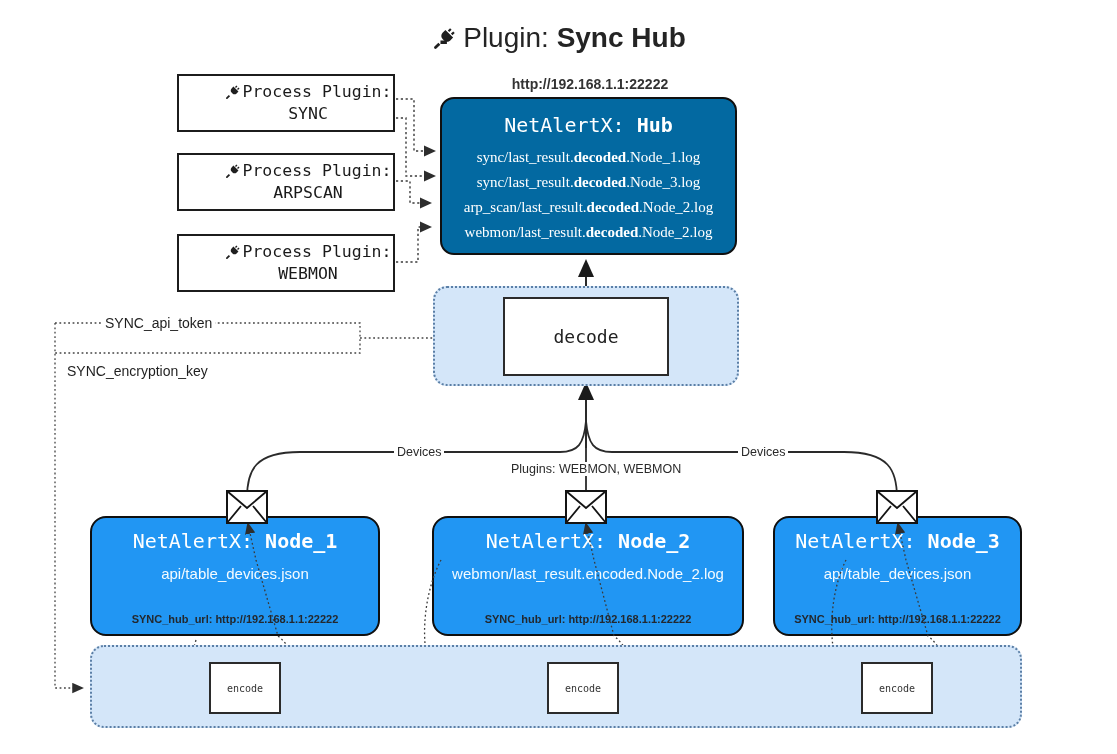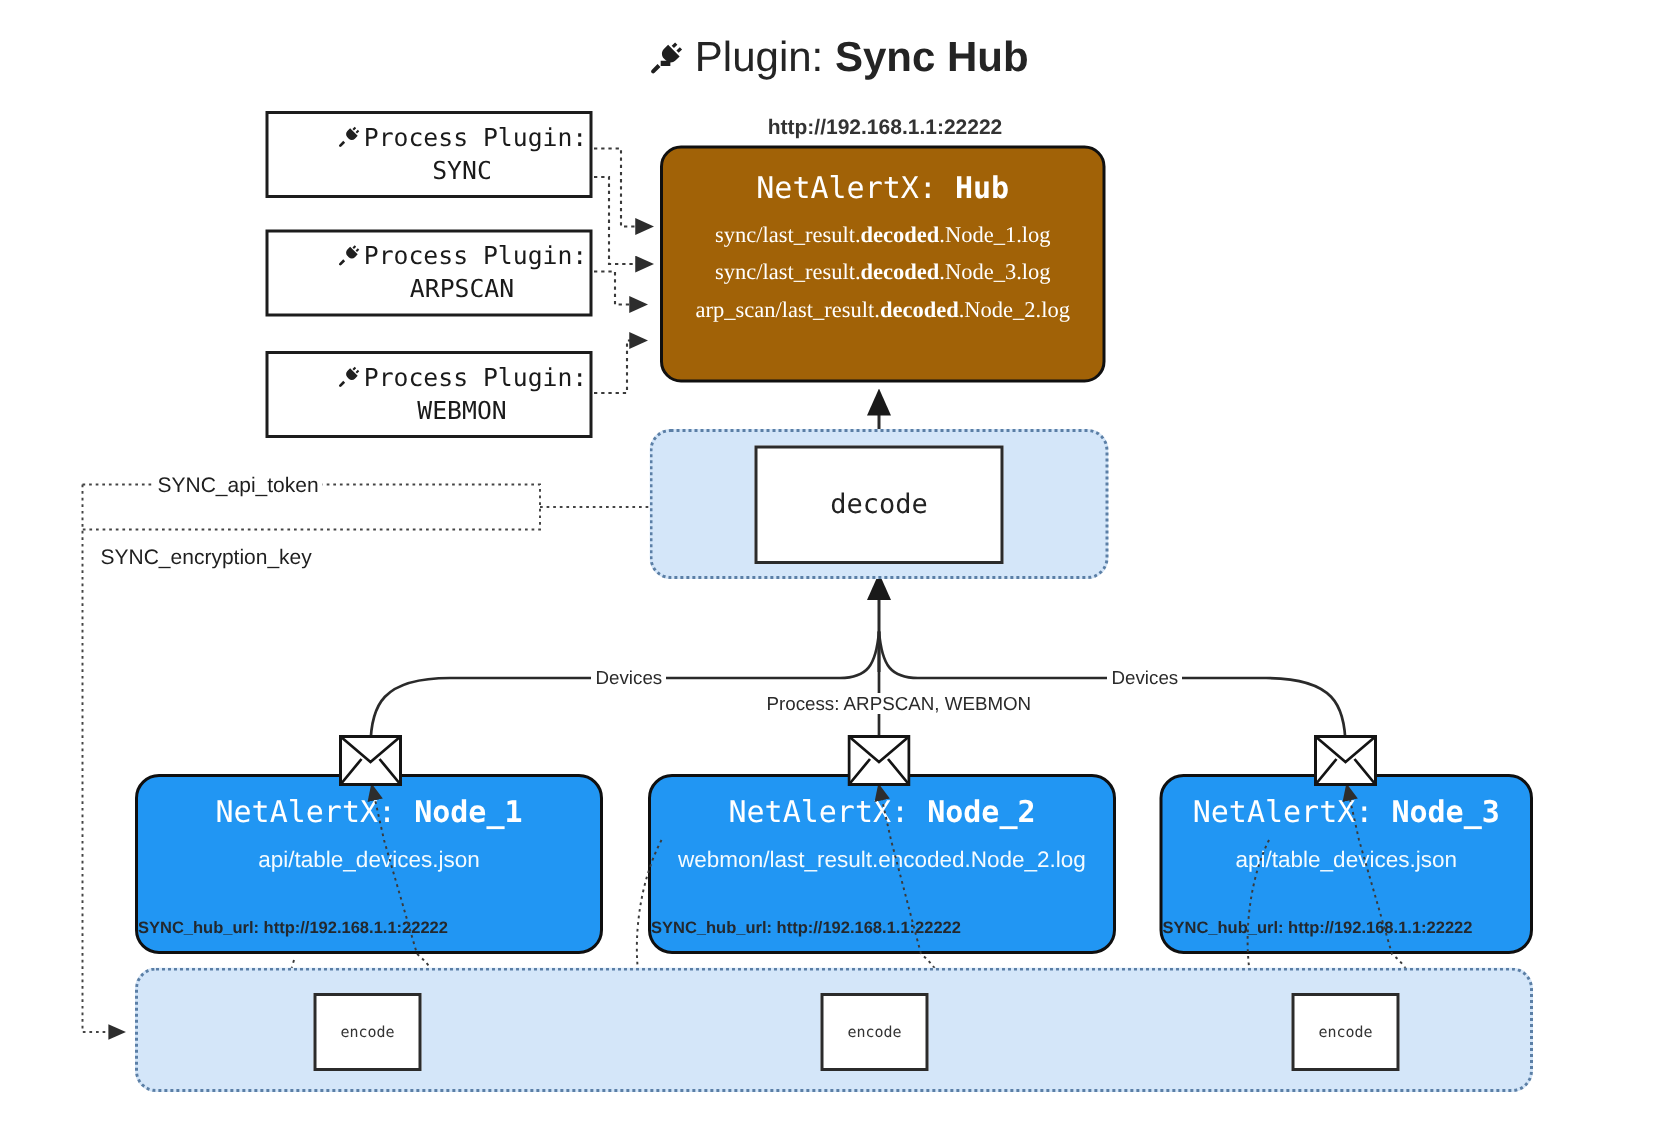--- a/index.html
+++ b/index.html
@@ -45,21 +45,21 @@
   .procbox .l1 .plug{font-family:"DejaVu Sans",sans-serif;font-size:17px;margin-right:1px;}
   .procbox .l2{white-space:nowrap;}
 
   
   #huburl{
     left:460px;top:76px;width:260px;text-align:center;
     font-size:14px;font-weight:bold;color:#333;white-space:nowrap;
   }
   #hub{
     left:440px;top:97px;width:297px;height:158px;
-    background:#a16207;
+    background:#0369a1;
     border:2.5px solid #101010;
     border-radius:14px;
     box-sizing:border-box;
     color:#ffffff;
     overflow:hidden;
   }
   #hub .hubtitle{
     font-family:"DejaVu Sans Mono", monospace;
     font-size:20px;text-align:center;margin-top:14px;white-space:nowrap;
   }
@@ -98,21 +98,21 @@
   .nodebox .ntitle{
     font-family:"DejaVu Sans Mono", monospace;
     font-size:20px;text-align:center;margin-top:11px;white-space:nowrap;
   }
   .nodebox .ntitle b{font-weight:bold;}
   .nodebox .nline{
     font-size:15px;line-height:26px;text-align:center;white-space:nowrap;color:#f4fbff;
   }
   .nodebox .nlines{margin-top:8px;}
   .nodebox .nurl{
-    position:absolute;left:0;right:0;bottom:9px;
+    position:absolute;left:0;right:0;bottom:9px;text-align:center;
     font-size:11px;font-weight:bold;color:#23282e;white-space:nowrap;
   }
 
   
   #encodepanel{
     left:90px;top:645px;width:932px;height:83px;
     background:#d4e6f9;
     border:2px dotted #5b7fa6;
     border-radius:14px;
     box-sizing:border-box;
@@ -252,31 +252,32 @@
   <div class="abs" id="huburl">http://192.168.1.1:22222</div>
 
   <div class="abs" id="hub">
     <div class="hubtitle">
       <span>NetAlertX: </span><b>Hub</b>
     </div>
     <div class="loglist">
       <div class="logline"><span>sync/last_result.</span><b>decoded</b><span>.Node_1.log</span></div>
       <div class="logline"><span>sync/last_result.</span><b>decoded</b><span>.Node_3.log</span></div>
       <div class="logline"><span>arp_scan/last_result.</span><b>decoded</b><span>.Node_2.log</span></div>
+      <div class="logline"><span>webmon/last_result.</span><b>decoded</b><span>.Node_2.log</span></div>
     </div>
   </div>
 
   <div class="abs" id="decodepanel"></div>
   <div class="abs" id="decodebox">decode</div>
 
   <div class="tokenlabel" style="left:102px;top:315px;">SYNC_api_token</div>
   <div class="tokenlabel" style="left:64px;top:363px;">SYNC_encryption_key</div>
 
   <div class="edgelabel" style="left:394px;top:445px;">Devices</div>
-  <div class="edgelabel" style="left:508px;top:462px;">Process: ARPSCAN, WEBMON</div>
+  <div class="edgelabel" style="left:508px;top:462px;">Plugins: WEBMON, WEBMON</div>
   <div class="edgelabel" style="left:738px;top:445px;">Devices</div>
 
   <div class="abs" style="left:226px;top:490px;">
     <svg width="42" height="34" viewBox="0 0 42 34">
       <rect x="1" y="1" width="40" height="32" fill="#fff" stroke="#141414" stroke-width="2"></rect>
       <path d="M1,1 L21,18 L41,1" fill="none" stroke="#141414" stroke-width="1.8"></path>
       <path d="M1,33 L15,16 M41,33 L27,16" fill="none" stroke="#141414" stroke-width="1.8"></path>
     </svg>
   </div>
   <div class="abs" style="left:565px;top:490px;">
@@ -287,21 +288,21 @@
     </svg>
   </div>
   <div class="abs" style="left:876px;top:490px;">
     <svg width="42" height="34" viewBox="0 0 42 34">
       <rect x="1" y="1" width="40" height="32" fill="#fff" stroke="#141414" stroke-width="2"></rect>
       <path d="M1,1 L21,18 L41,1" fill="none" stroke="#141414" stroke-width="1.8"></path>
       <path d="M1,33 L15,16 M41,33 L27,16" fill="none" stroke="#141414" stroke-width="1.8"></path>
     </svg>
   </div>
 
-  <div class="nodebox" style="left:90px;top:516px;width:312px;height:120px;">
+  <div class="nodebox" style="left:90px;top:516px;width:290px;height:120px;">
     <div class="ntitle"><span>NetAlertX: </span><b>Node_1</b></div>
     <div class="nlines">
       <div class="nline">api/table_devices.json</div>
     </div>
     <div class="nurl">SYNC_hub_url: http://192.168.1.1:22222</div>
   </div>
 
   <div class="nodebox" style="left:432px;top:516px;width:312px;height:120px;">
     <div class="ntitle"><span>NetAlertX: </span><b>Node_2</b></div>
     <div class="nlines">

